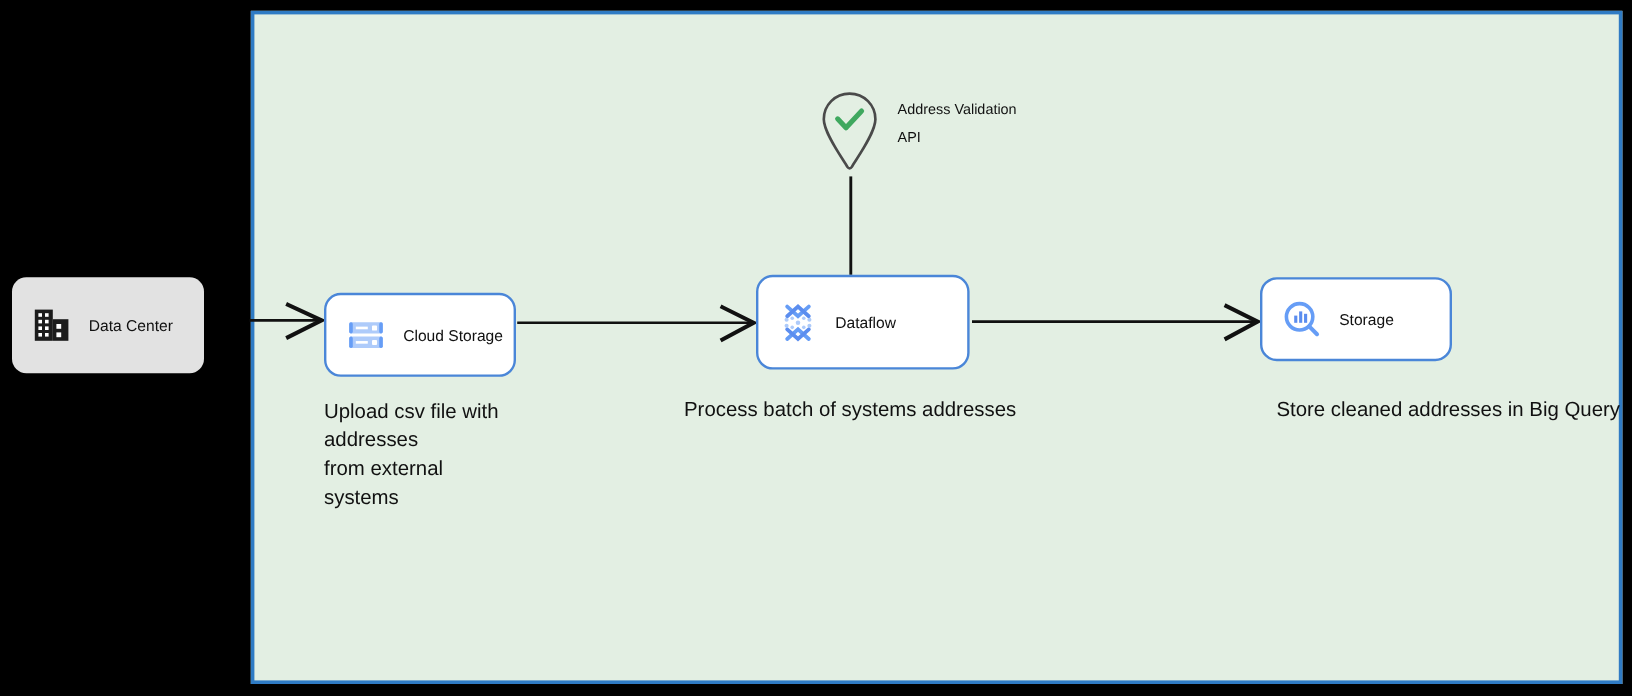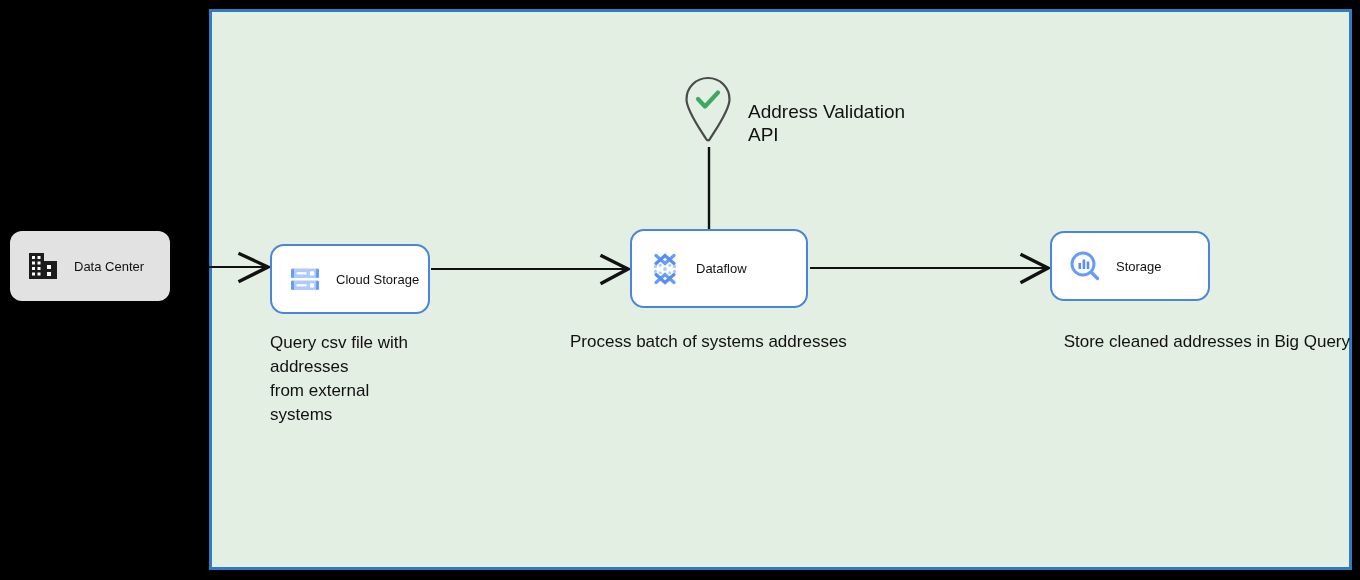--- a/index.html
+++ b/index.html
@@ -26,21 +26,21 @@
     border: 3px solid #2f7bc4;
     box-sizing: border-box;
   }
 
   
   #data-center-node {
     position: absolute;
     left: 10px;
     top: 231px;
     width: 160px;
-    height: 70px;
+    height: 80px;
     background: #e2e2e2;
     border-radius: 12px;
     display: flex;
     align-items: center;
     box-sizing: border-box;
   }
   #data-center-node .node-icon {
     width: 34px;
     height: 34px;
     margin-left: 16px;
@@ -88,22 +88,22 @@
     left: 684px;
     top: 76px;
     width: 48px;
     height: 66px;
   }
   #api-marker svg { display: block; width: 48px; height: 66px; }
 
   #api-label {
     position: absolute;
     left: 748px;
-    top: 100px;
-    font-size: 19px;
+    top: 80px;
+    font-size: 12px;
     line-height: 23px;
     color: #111111;
     white-space: pre-line;
   }
 
   
   #connectors {
     position: absolute;
     left: 0;
     top: 0;
@@ -220,17 +220,17 @@
 
 <div id="api-marker">
   <svg viewBox="0 0 48 66" xmlns="http://www.w3.org/2000/svg">
     <path d="M24 2 C11.8 2 2.5 11.6 2.5 23.4 C2.5 34.5 17 54.5 22.3 63.3 C23.1 64.6 24.9 64.6 25.7 63.3 C31 54.5 45.5 34.5 45.5 23.4 C45.5 11.6 36.2 2 24 2 Z" fill="none" stroke="#4a4a4a" stroke-width="2.2"></path>
     <polyline points="14,23 21,30.5 34,16.5" fill="none" stroke="#3fa85f" stroke-width="4.2" stroke-linecap="round" stroke-linejoin="round"></polyline>
   </svg>
 </div>
 <div id="api-label">Address Validation
 API</div>
 
-<div class="caption" id="caption-upload">Query csv file with addresses
+<div class="caption" id="caption-upload">Upload csv file with addresses
 from external
 systems</div>
 <div class="caption" id="caption-process">Process batch of systems addresses</div>
 <div class="caption" id="caption-store">Store cleaned addresses in Big Query</div>
 
 </body></html>

